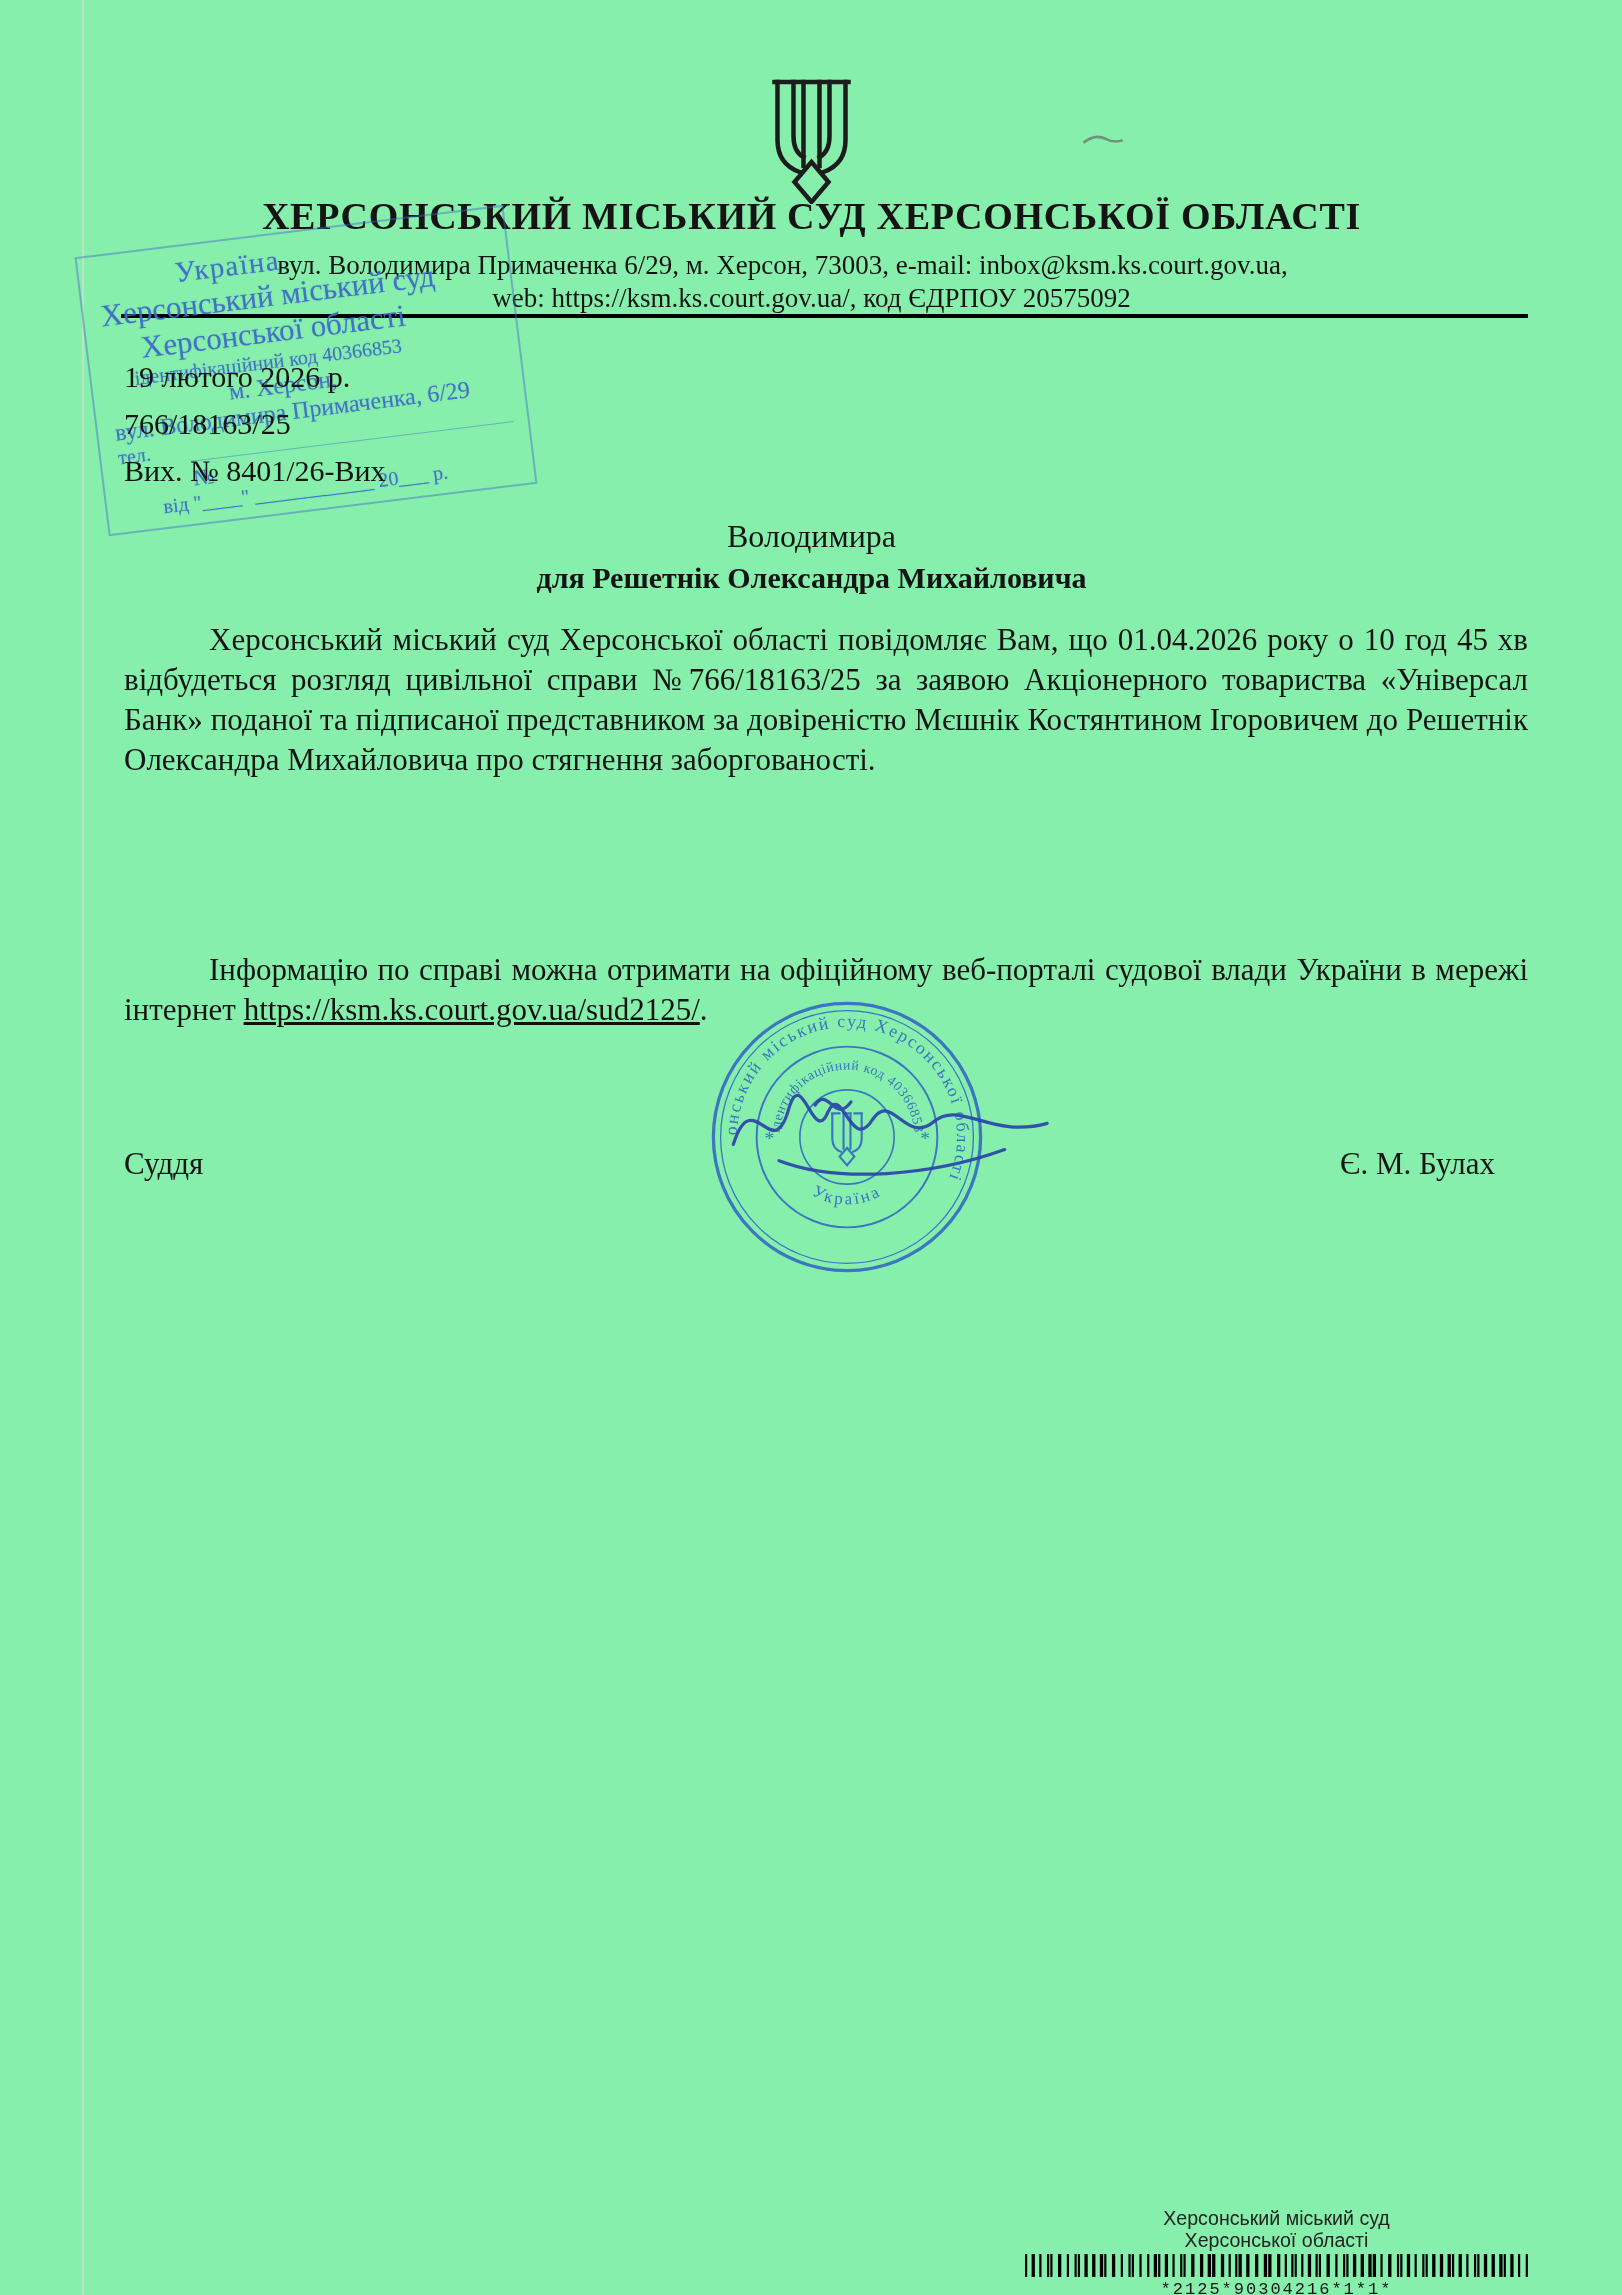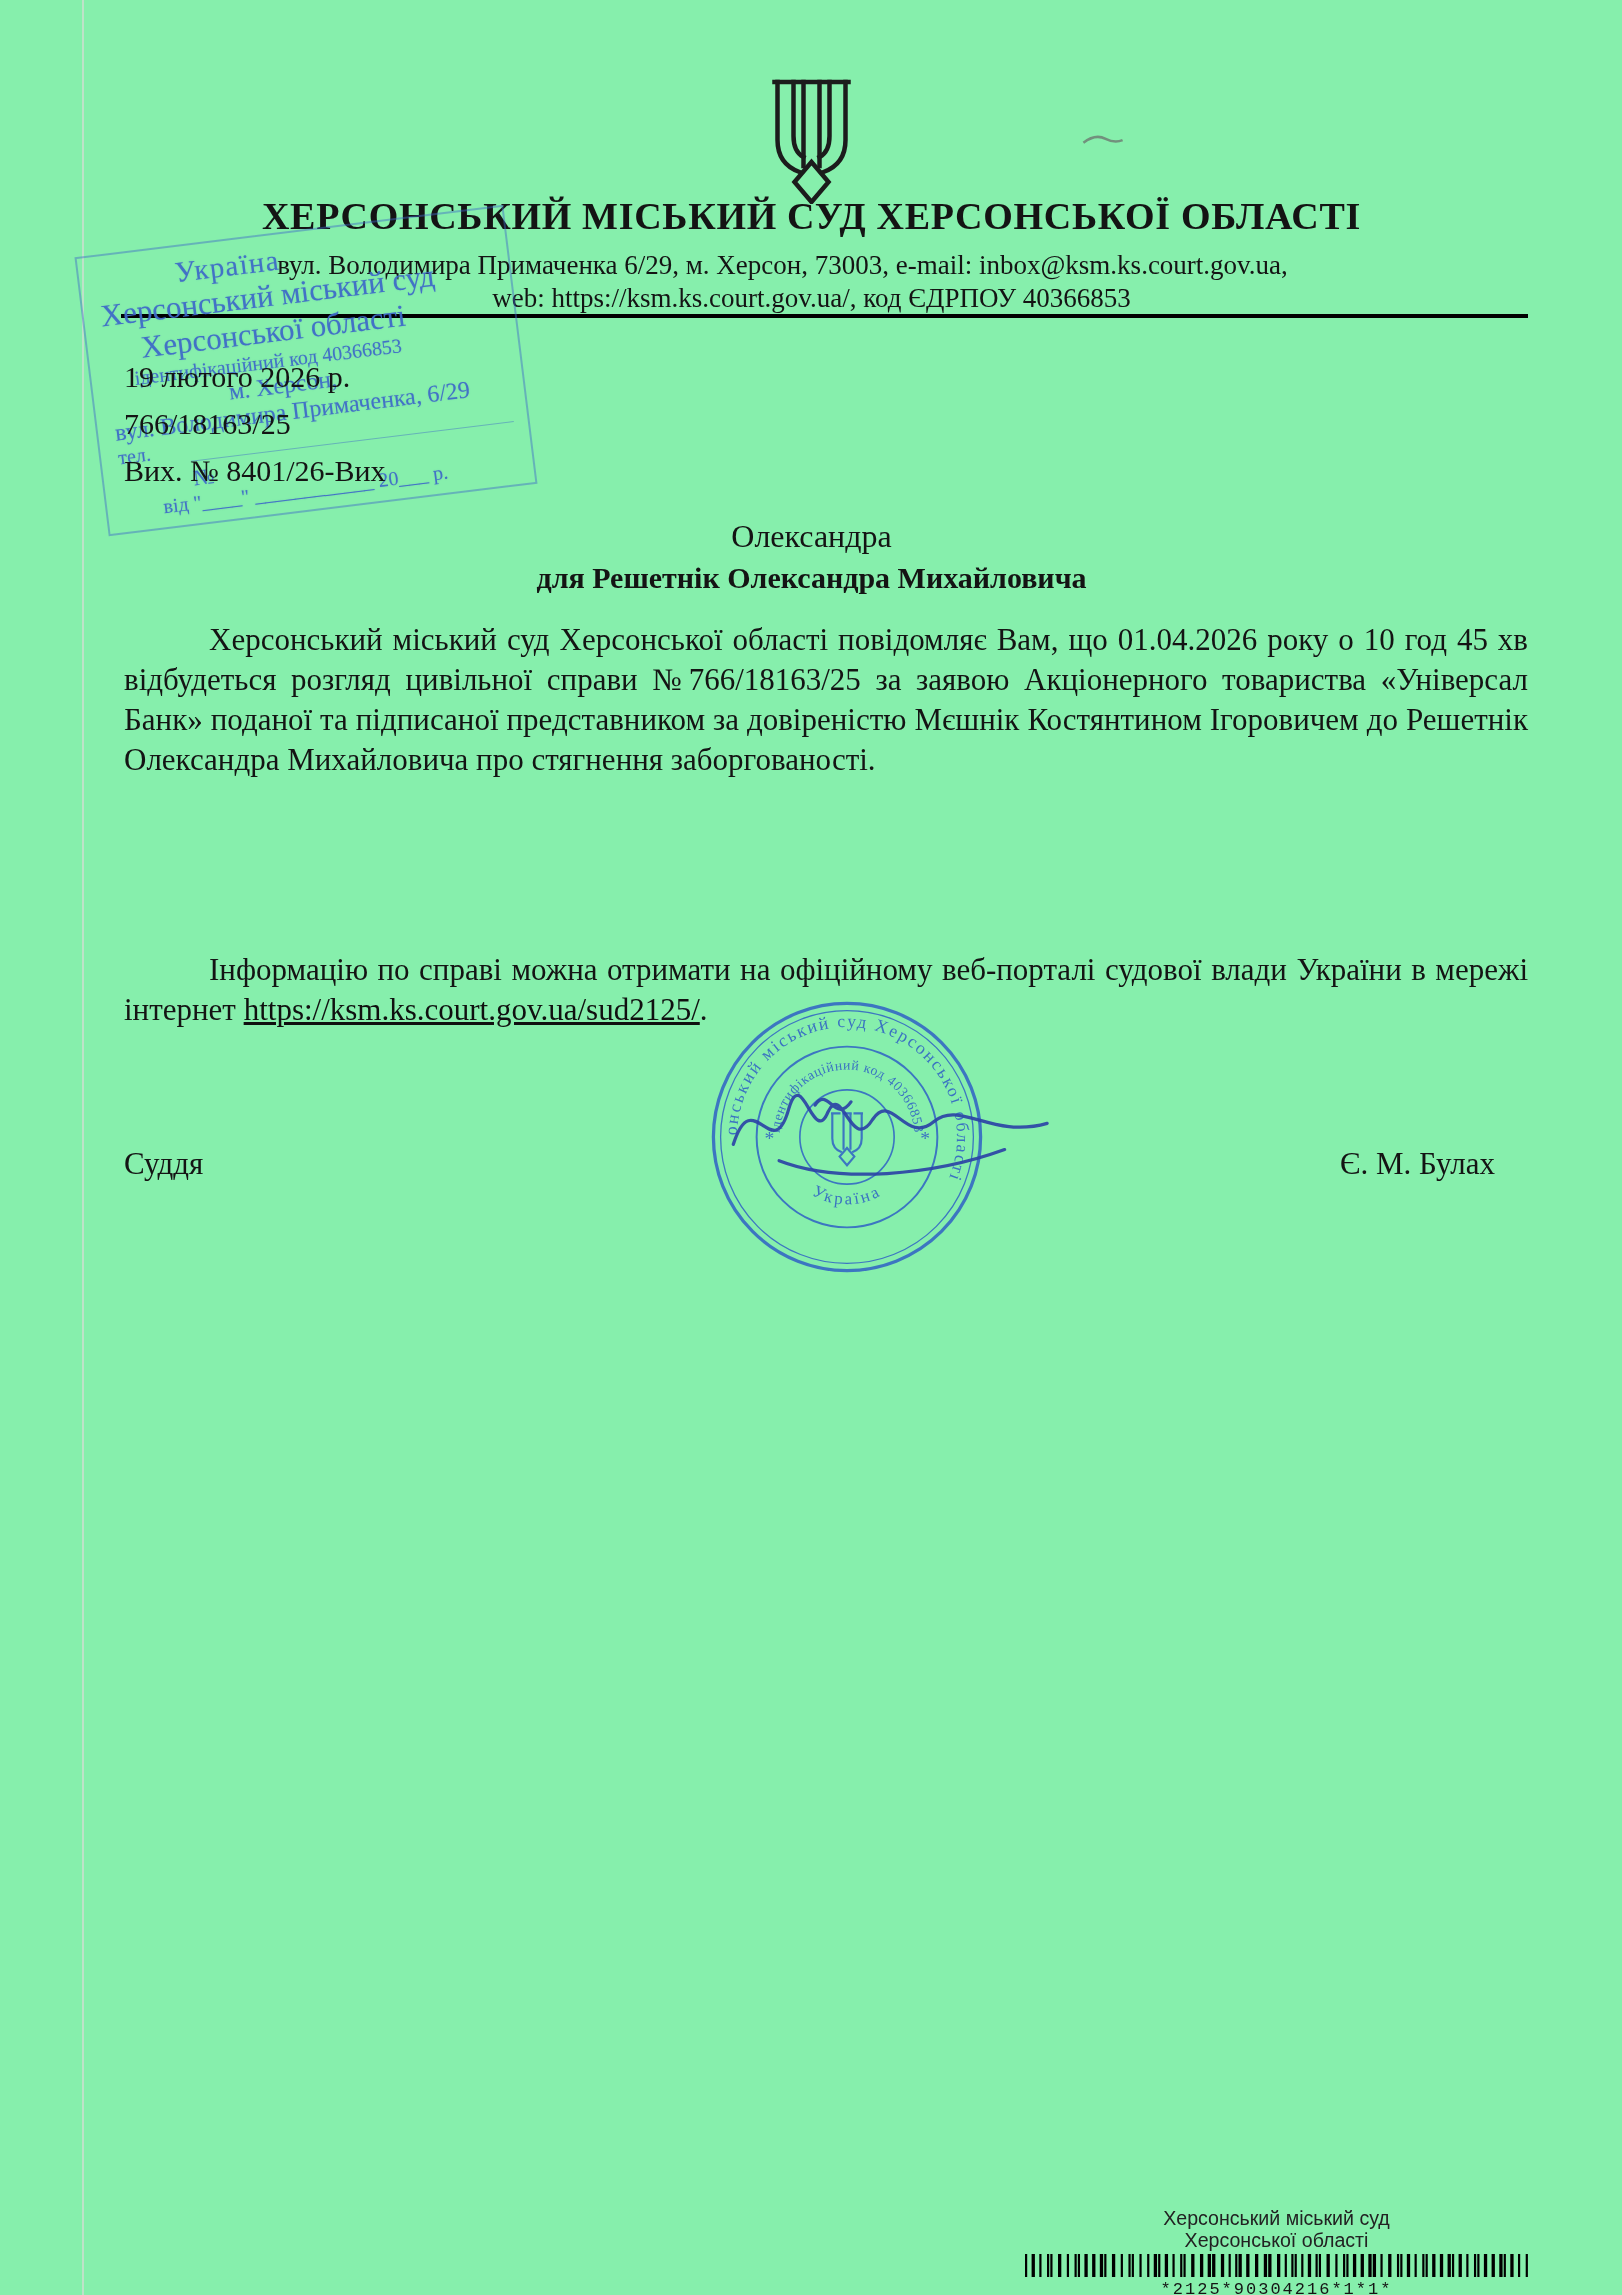--- a/index.html
+++ b/index.html
@@ -58,21 +58,21 @@
         <path d="M58 6 v84"></path>
         <path d="M50 86 l17 20 -17 20 -17 -20 z"></path>
         <path d="M13 6 h22 M39 6 h22 M65 6 h22"></path>
       </g>
     </svg>
   </div>
 
   <div class="abs center title" style="left:0; top:194px; width:1623px;">ХЕРСОНСЬКИЙ МІСЬКИЙ СУД ХЕРСОНСЬКОЇ ОБЛАСТІ</div>
 
   <div class="abs center addr" style="left:0; top:250px; width:1565px;">вул. Володимира Примаченка  6/29, м. Херсон, 73003, e-mail: inbox@ksm.ks.court.gov.ua,</div>
-  <div class="abs center addr" style="left:0; top:283px; width:1623px;">web: https://ksm.ks.court.gov.ua/, код ЄДРПОУ 40366853</div>
+  <div class="abs center addr" style="left:0; top:283px; width:1623px;">web: https://ksm.ks.court.gov.ua/, код ЄДРПОУ 20575092</div>
 
   <div class="abs rule" style="left:121px; top:314px; width:1407px; height:3.9px;"></div>
 
   <div class="abs stamp" style="left:90px; top:230px; width:432px;">
     <div style="font-size:29px; letter-spacing:1.3px; margin-left:79px;">Україна</div>
     <div style="font-size:31px;">Херсонський міський суд</div>
     <div style="font-size:31px; margin-left:36px;">Херсонської області</div>
     <div style="font-size:20px; margin-left:26px;">ідентифікаційний код 40366853</div>
     <div style="font-size:24px; margin-left:118px;">м. Херсон,</div>
     <div style="font-size:24px;">вул. Володимира Примаченка, 6/29</div>
@@ -80,21 +80,21 @@
     <div style="font-size:22px; margin-left:72px; border-top:1.3px solid rgba(62,106,200,0.45); padding-top:3.9px;">№</div>
     <div style="font-size:20px; margin-left:39px; padding-bottom:2.6px;">від "____" ____________ 20___ р.</div>
   </div>
 
   <div class="abs ref" style="left:124px; top:353px;font-family:Liberation Serif, serif;">
     <div>19 лютого 2026 р.</div>
     <div>766/18163/25</div>
     <div>Вих. № 8401/26-Вих</div>
   </div>
 
-  <div class="abs center" style="left:0; top:518px; width:1623px; font-size:32px;">Олександра</div>
+  <div class="abs center" style="left:0; top:518px; width:1623px; font-size:32px;">Володимира</div>
   <div class="abs center" style="left:0; top:561px; width:1623px; font-size:30px; font-weight:bold;">для Решетнік Олександра Михайловича</div>
 
   <div class="abs para" style="top:620px;">Херсонський міський суд Херсонської області повідомляє Вам, що 01.04.2026 року о 10 год 45 хв відбудеться розгляд цивільної справи  №766/18163/25  за заявою Акціонерного товариства «Універсал Банк» поданої та підписаної представником за довіреністю Мєшнік Костянтином Ігоровичем до Решетнік Олександра Михайловича про стягнення заборгованості.</div>
 
 
   <div class="abs para" style="top:950px;">
     <span>Інформацію по справі можна отримати на офіційному веб-порталі судової влади України в мережі інтернет </span><a class="doclink" href="#">https://ksm.ks.court.gov.ua/sud2125/</a><span>.</span>
   </div>
 
   <div class="abs seal-wrap" style="left:699px; top:989px;">

